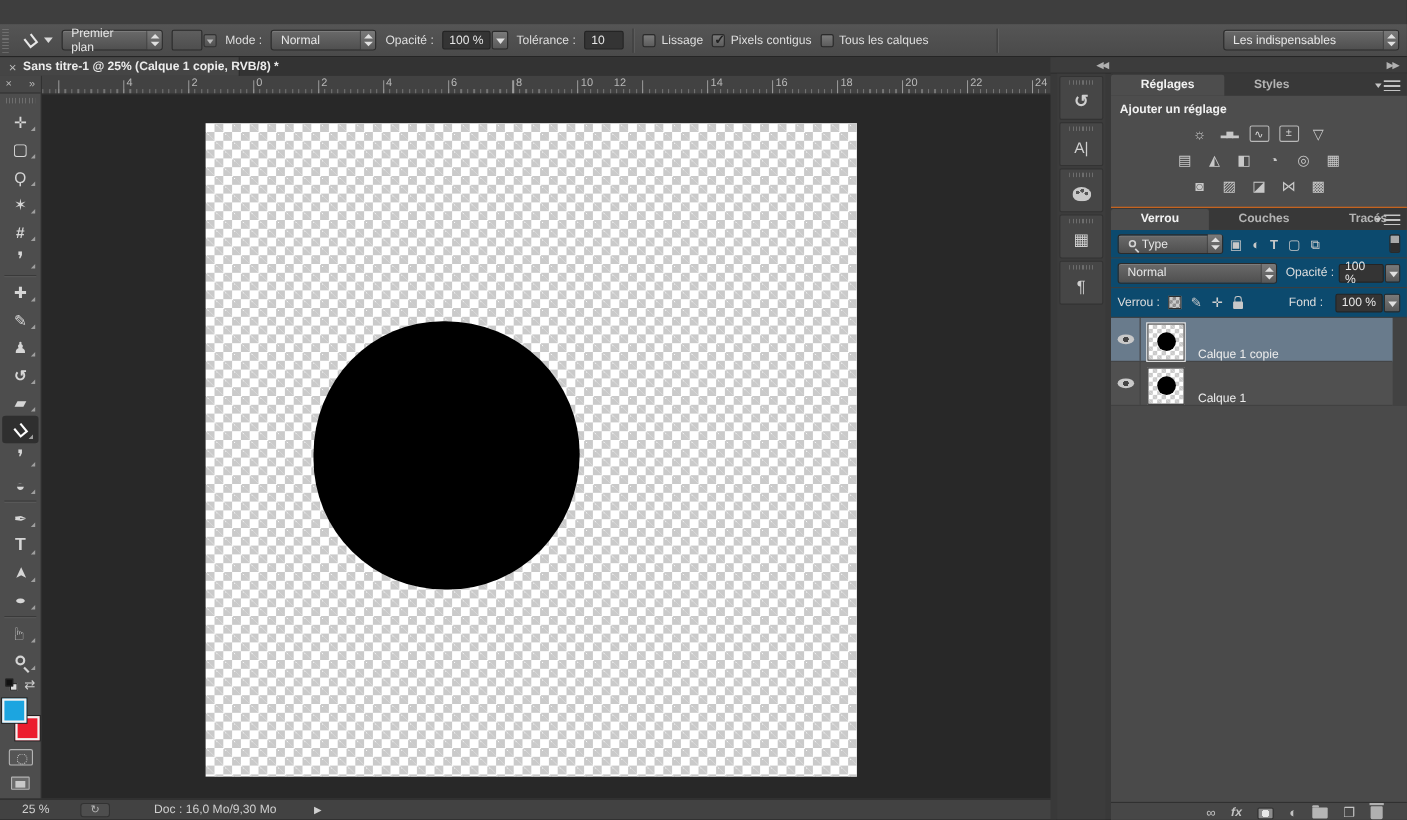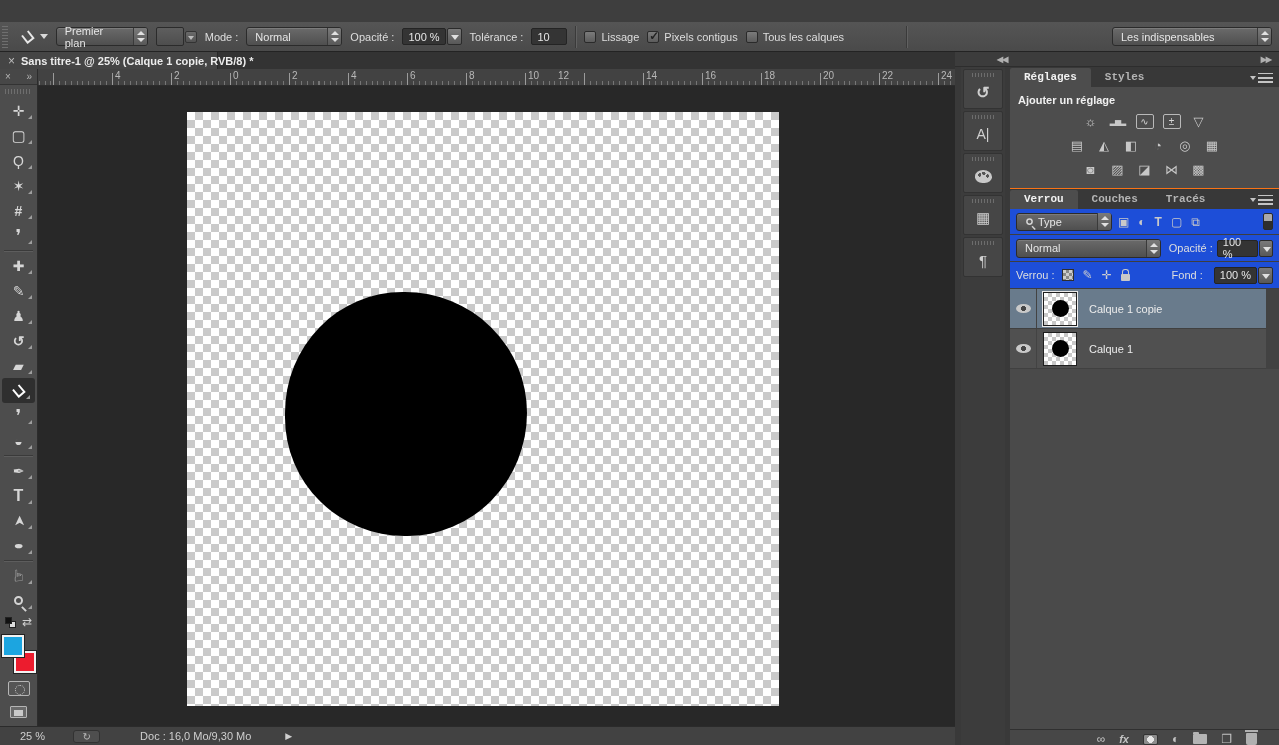--- a/index.html
+++ b/index.html
@@ -121,53 +121,53 @@
     display:flex; align-items:center; justify-content:center; color:#cfcfcf; font-size:15px; position:relative; padding-top:6px; }
   .strip-btn::before { content:''; position:absolute; top:3px; left:8px; width:24px; height:4px;
     background:repeating-linear-gradient(90deg,#6d6d6d 0 1px,transparent 1px 3px); }
   .palette-icon { width:17px; height:13px; border-radius:55% 60% 50% 50%; background:
       radial-gradient(circle at 28% 38%,#555 0 1.6px,transparent 1.8px),
       radial-gradient(circle at 52% 26%,#555 0 1.6px,transparent 1.8px),
       radial-gradient(circle at 74% 46%,#555 0 1.6px,transparent 1.8px),#c9c9c9; }
 
   .panels { position:absolute; left:55px; top:15px; width:269px; height:678px; background:#444; }
   .ptabs { height:20px; background:#383838; display:flex; align-items:flex-end; position:relative; }
-  .ptab { padding:3px 14px 4px; color:#b4b4b4; font-weight:bold;font-family:Liberation Mono, monospace; }
+  .ptab { padding:3px 27px 4px; color:#b4b4b4; font-weight:bold; }
   .ptab.active { background:#4d4d4d; color:#f2f2f2; border-radius:2px 2px 0 0; }
   .pmenu { position:absolute; right:6px; top:6px; width:15px; height:10px;
     background:repeating-linear-gradient(to bottom,#c4c4c4 0 1.5px,transparent 1.5px 4.2px); }
   .pmenu::before { content:''; position:absolute; left:-8px; top:3px; border-left:3px solid transparent; border-right:3px solid transparent; border-top:4px solid #c4c4c4; }
 
   .adj-body { background:#4d4d4d; padding:7px 8px 9px; border-bottom:1px solid #f97316; }
   .adj-title { color:#f0f0f0; font-weight:bold; margin-bottom:8px; }
   .adj-row { display:flex; justify-content:center; gap:9px; margin-bottom:9px; color:#c8c8c8; }
   .adj-row:last-child { margin-bottom:2px; }
   .aicon { width:18px; height:15px; display:flex; align-items:center; justify-content:center; font-size:13px; }
   .aicon.boxed { border:1px solid #b9b9b9; border-radius:2px; font-size:10px; color:#d5d5d5; }
   .aicon.levels { font-size:8px; letter-spacing:-1px; }
 
   .layers-panel { position:relative; height:559px; background:#4a4a4a; }
-  .lrow { display:flex; align-items:center; padding:0 6px; border-bottom:1px solid #3e3e3e; background:#1d4ed8; }
+  .lrow { display:flex; align-items:center; padding:0 6px; border-bottom:1px solid #3e3e3e; background:#0c4a6e; }
   .filter-row { height:26px; gap:6px; }
   .filter-dd { width:96px; height:18px; }
   .filter-icons { display:flex; gap:9px; color:#c9c9c9; font-size:12px; align-items:center; }
   .ftoggle { margin-left:auto; width:10px; height:17px; border-radius:2px; border:1px solid #2a2a2a;
     background:linear-gradient(#a9a9a9 0 48%,#2e2e2e 48%); }
   .blend-row { height:27px; }
   .lock-row { height:27px; gap:7px; }
   .lockicons { display:flex; gap:9px; align-items:center; color:#cfcfcf; font-size:12px; }
   .lock-icon { width:9px; height:7px; background:#c8c8c8; border-radius:1px; position:relative; margin-top:5px; display:inline-block; }
   .lock-icon::before { content:''; position:absolute; left:1px; top:-5px; width:5px; height:5px;
     border:1.5px solid #c8c8c8; border-bottom:none; border-radius:3px 3px 0 0; }
   .checker-sm { width:12px; height:12px; display:inline-block; border:1px solid #2e2e2e;
     background:linear-gradient(45deg,#888 25%,transparent 25%,transparent 75%,#888 75%),
                linear-gradient(45deg,#888 25%,transparent 25%,transparent 75%,#888 75%),#ccc;
     background-size:6px 6px; background-position:0 0,3px 3px; }
   .rows-wrap { border-right:13px solid #424242; }
-  .layer-row { display:flex; align-items:center; height:40px; background:#505050; border-bottom:1px solid #404040; }
+  .layer-row { display:flex; align-items:flex-end; height:40px; background:#505050; border-bottom:1px solid #404040; }
   .layer-row.sel { background:#697b8c; }
   .eye-cell { width:27px; align-self:stretch; border-right:1px solid #434343; display:flex; align-items:center; justify-content:center; }
   .eye-icon { width:15px; height:9px; border-radius:50%;
     background:radial-gradient(circle at 50% 50%,#454545 0 2.5px,#c9c9c9 2.6px); }
   .thumb-cell { width:46px; display:flex; align-items:center; justify-content:center; }
   .thumb { width:34px; height:34px; border:1px solid #1e1e1e; position:relative;
     background:linear-gradient(45deg,#c8c8c8 25%,transparent 25%,transparent 75%,#c8c8c8 75%),
                linear-gradient(45deg,#c8c8c8 25%,transparent 25%,transparent 75%,#c8c8c8 75%),#fff;
     background-size:8px 8px; background-position:0 0,4px 4px; }
   .layer-row.sel .thumb { outline:1px solid #e9e9e9; }

